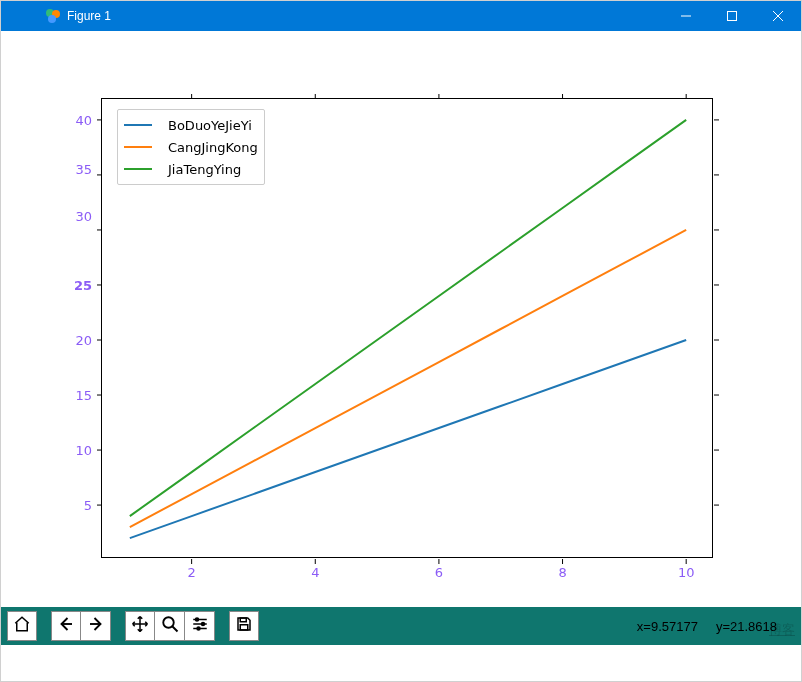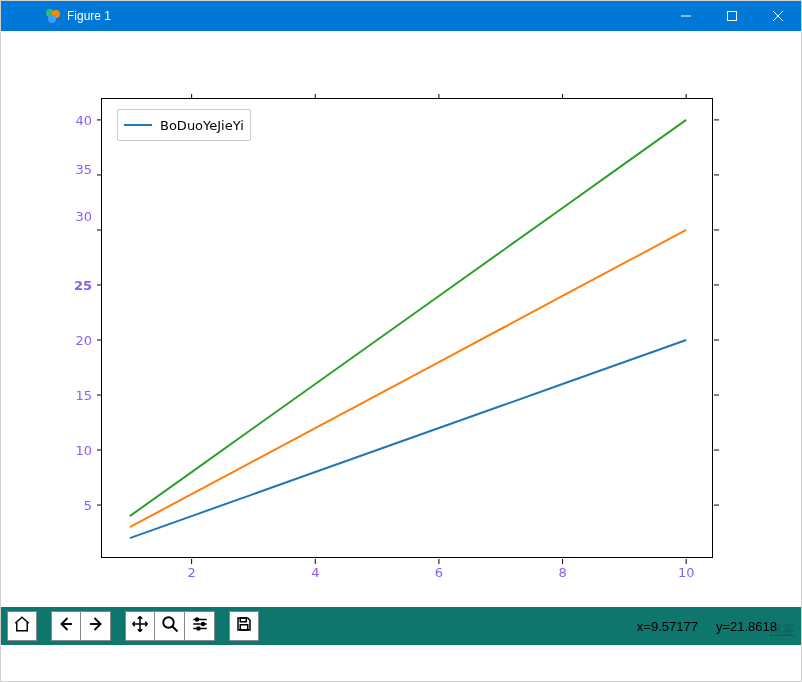--- a/index.html
+++ b/index.html
@@ -66,21 +66,21 @@
   .legend {
     position: absolute;
     left: 15px; top: 10px;
     border: 1px solid #ccc;
     background: #fff;
     font-size: 13px;
     padding: 4px 6px;
     border-radius: 2px;
     font-family: "DejaVu Sans", Arial, sans-serif;
   }
-  .legend-row { display: flex; align-items: center; height: 22px; }
+  .legend-row { display: flex; align-items: center; height: 22px; gap: 8px; }
   .legend-line { width: 28px; height: 2px; margin-right: 8px; }
   .toolbar {
     position: absolute;
     bottom: 0; left: 0; right: 0;
     height: 38px;
     background: #0f766e;
     display: flex;
     align-items: center;
     padding: 0 6px;
   }
@@ -165,20 +165,28 @@
         <line x1="612" y1="20.909090909090878" x2="617" y2="20.909090909090878" stroke="#000"></line>
         <polyline class="series" points="27.81818181818182,439.09090909090907 89.63636363636365,417.08133971291863 151.4545454545455,395.0717703349282 213.2727272727273,373.0622009569378 275.0909090909091,351.05263157894734 336.909090909091,329.0430622009569 398.7272727272728,307.03349282296654 460.5454545454546,285.02392344497605 522.3636363636364,263.0143540669857 584.1818181818182,241.00478468899522" stroke="#1f77b4"></polyline>
         <polyline class="series" points="27.81818181818182,428.0861244019139 89.63636363636365,395.0717703349282 151.4545454545455,362.0574162679426 213.2727272727273,329.0430622009569 275.0909090909091,296.0287081339713 336.909090909091,263.0143540669857 398.7272727272728,230 460.5454545454546,196.98564593301433 522.3636363636364,163.9712918660287 584.1818181818182,130.95693779904303" stroke="#ff7f0e"></polyline>
         <polyline class="series" points="27.81818181818182,417.08133971291863 89.63636363636365,373.0622009569378 151.4545454545455,329.0430622009569 213.2727272727273,285.02392344497605 275.0909090909091,241.00478468899522 336.909090909091,196.98564593301433 398.7272727272728,152.96650717703352 460.5454545454546,108.9473684210526 522.3636363636364,64.9282296650718 584.1818181818182,20.909090909090878" stroke="#2ca02c"></polyline>
       </svg>
     <div class="legend" id="legend">
         <div class="legend-row">
           <span class="legend-line" style="background:#1f77b4"></span>
           <span>BoDuoYeJieYi</span>
         </div>
+        <div class="legend-row">
+          <span class="legend-line" style="background:#ff7f0e"></span>
+          <span>CangJingKong</span>
+        </div>
+        <div class="legend-row">
+          <span class="legend-line" style="background:#2ca02c"></span>
+          <span>JiaTengYing</span>
+        </div>
       </div>
     <div id="xticks">
         <div class="tick-label xlabel" style="left: 89.6364px;">2</div>
         <div class="tick-label xlabel" style="left: 213.273px;">4</div>
         <div class="tick-label xlabel" style="left: 336.909px;">6</div>
         <div class="tick-label xlabel" style="left: 460.545px;">8</div>
         <div class="tick-label xlabel" style="left: 584.182px;">10</div>
       </div>
     <div id="yticks">
         <div class="tick-label ylabel" style="top: 406.077px;">5</div>

